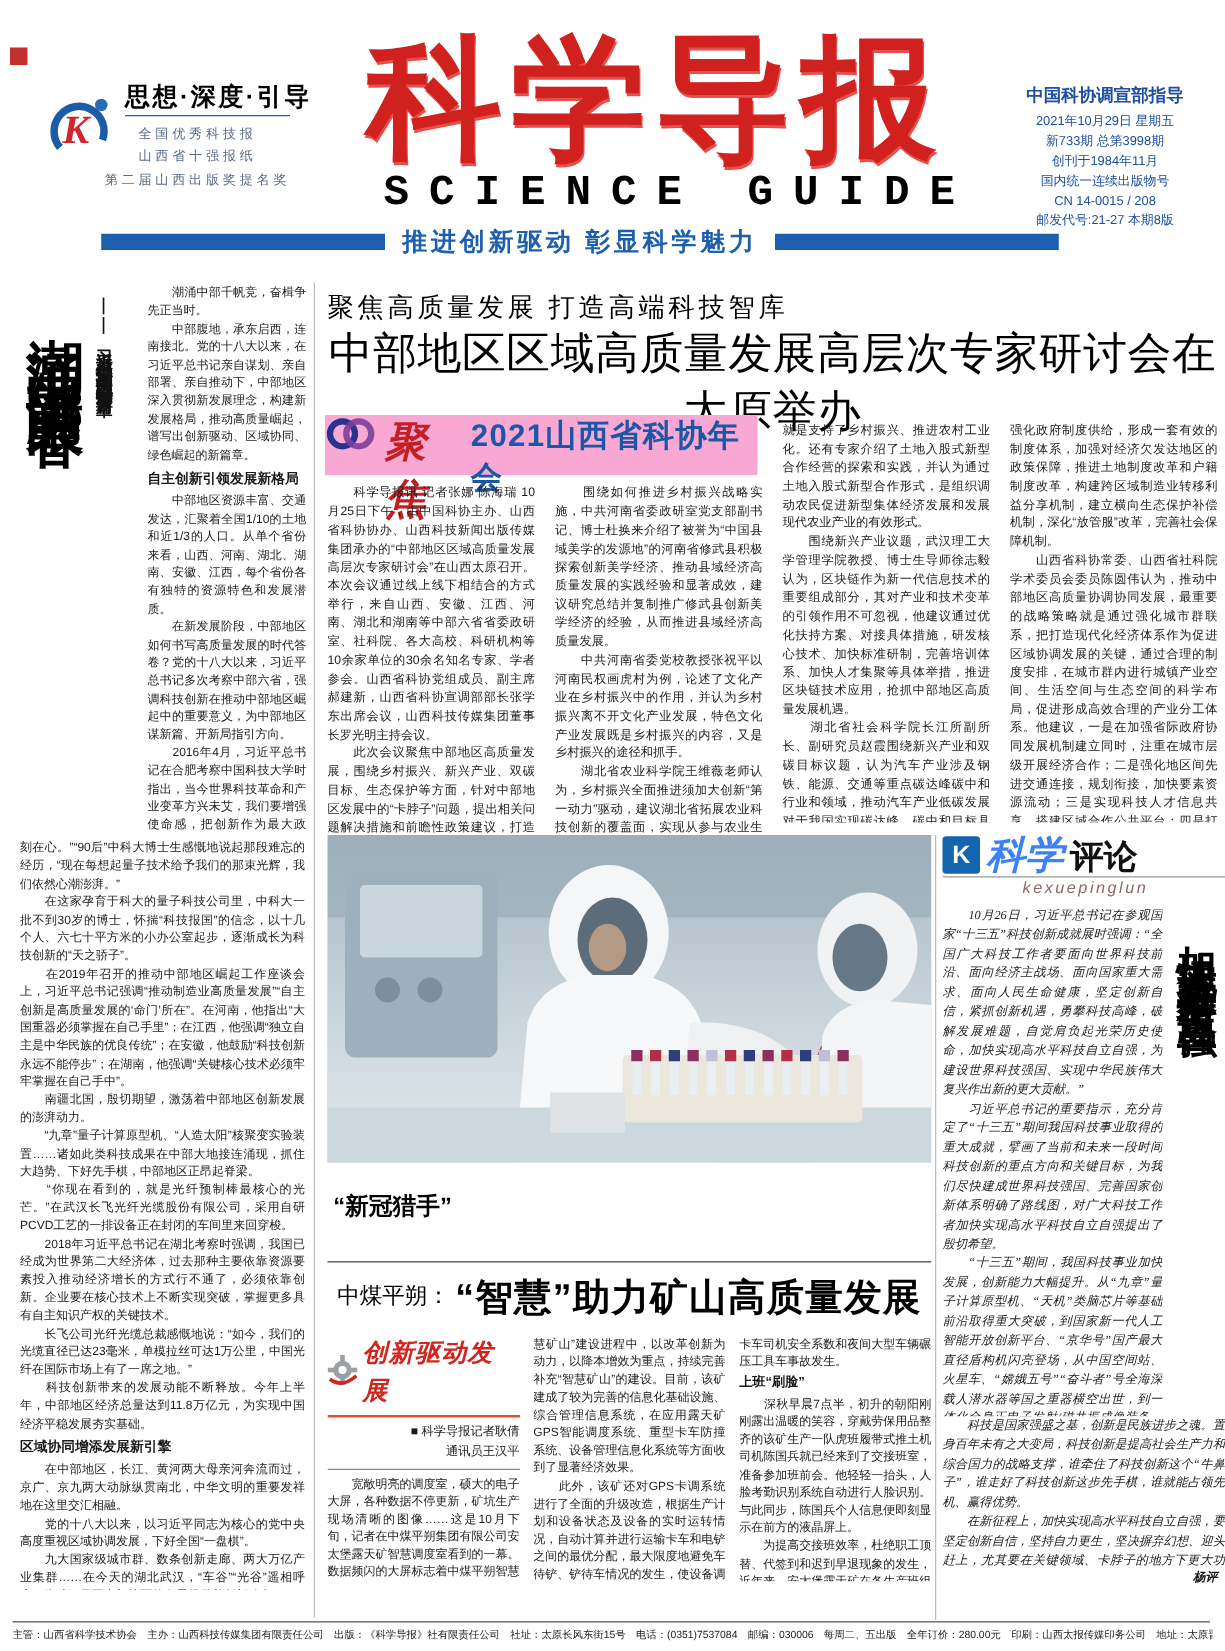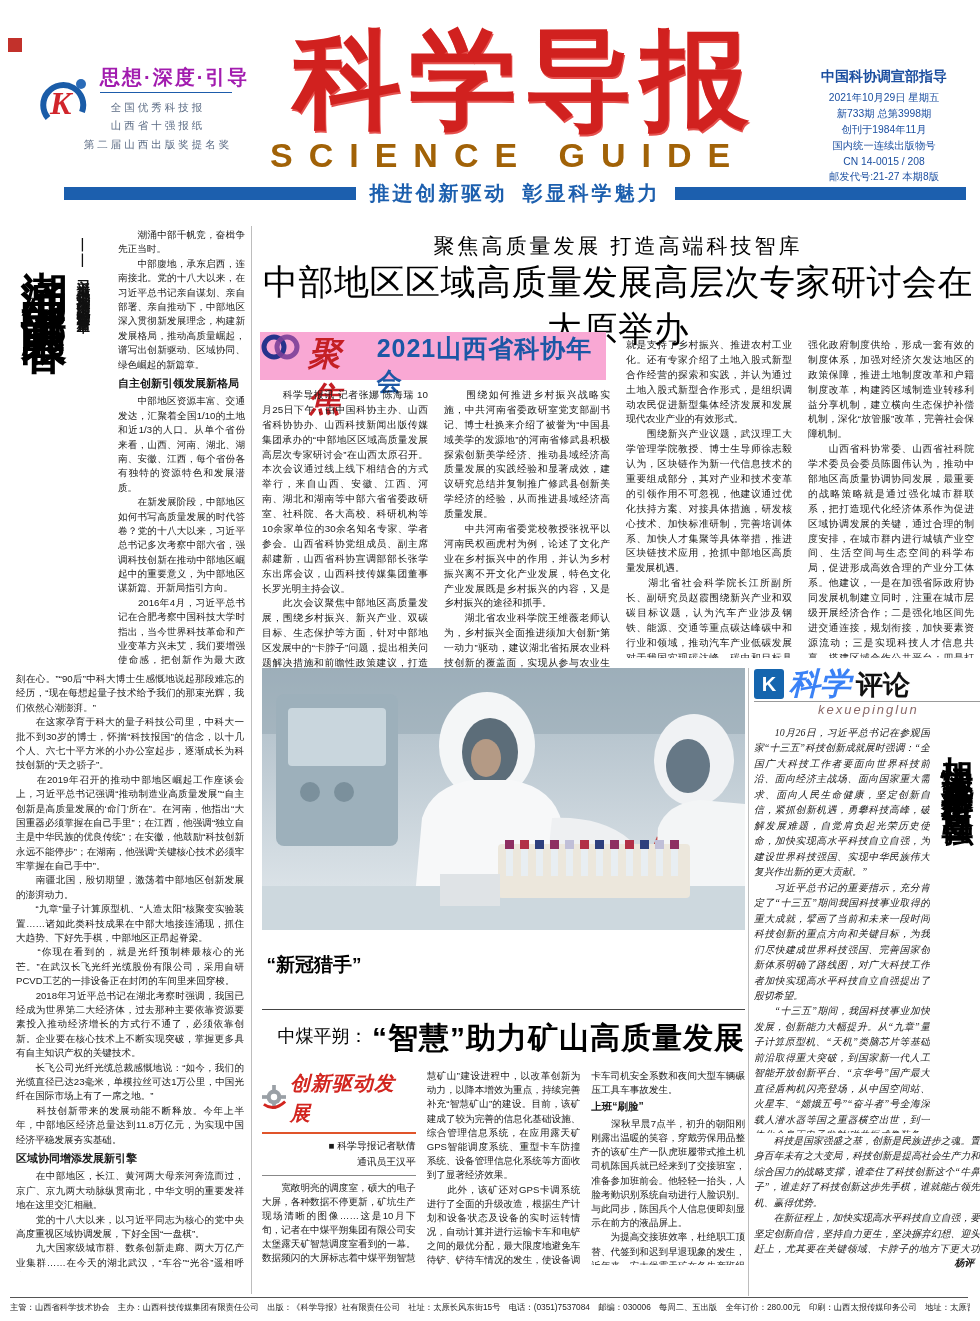--- a/index.html
+++ b/index.html
@@ -3,52 +3,52 @@
 <meta charset="utf-8">
 <style>
   html,body{margin:0;padding:0;background:#e8e8e8;}
   .page{position:relative;width:980px;height:1321px;background:#fff;margin:0 auto;
         font-family:"Liberation Sans","DejaVu Sans",sans-serif;color:#1a1a1a;overflow:hidden;}
   .abs{position:absolute;}
   .flow{white-space:pre-line;text-align:justify;}
   
   .corner-mark{left:8px;top:38px;width:14px;height:14px;background:#c2312b;}
   .emblem{left:36px;top:74px;}
-  .mast-slogan{left:100px;top:64px;font-size:20px;font-weight:900;color:#a21caf;letter-spacing:2px;}
+  .mast-slogan{left:100px;top:64px;font-size:20px;font-weight:900;color:#000000;letter-spacing:2px;}
   .mast-slogan-rule{left:100px;top:92px;width:132px;border-top:1.5px solid #1d5cab;}
   .honors{left:60px;top:98px;width:196px;text-align:center;color:#5b6b84;font-size:10.5px;
           letter-spacing:3px;line-height:1.75;}
-  .title-en{left:270px;top:136px;width:510px;text-align:left;font-size:34px;font-weight:bold;
-            color:#a16207;letter-spacing:16px;}
+  .title-en{left:270px;top:136px;width:510px;text-align:right;font-size:34px;font-weight:bold;
+            color:#000000;letter-spacing:16px;font-family:Liberation Mono, monospace;}
   .mast-title{left:258px;top:16px;width:534px;text-align:center;font-size:108px;line-height:1.2;
               font-weight:900;color:#d1211f;font-family:"Liberation Serif","DejaVu Serif",serif;
               letter-spacing:8px;text-shadow:1px 2px 0 #e5504d;}
   .issue{left:793px;top:66px;width:182px;color:#1c4fa0;font-size:10.3px;line-height:1.55;text-align:center;}
   .issue .g{font-size:14px;font-weight:900;margin-bottom:2px;}
-  .slogan-bar{left:64px;top:184px;width:902px;height:18px;display:flex;align-items:center;font-family:Liberation Mono, monospace;}
+  .slogan-bar{left:81px;top:184px;width:766px;height:18px;display:flex;align-items:center;}
   .slogan-bar .bar{flex:1;height:13px;background:#1c5fae;}
   .slogan-bar .txt{color:#1c5fae;font-weight:900;font-size:20px;padding:0 14px;letter-spacing:3px;white-space:nowrap;}
   
   .vrule1{left:251px;top:226px;height:1068px;border-left:1px solid #bdbdbd;}
   .vrule2{left:748px;top:668px;height:628px;border-left:1px solid #bdbdbd;}
   .cap-rule{left:262px;top:1009px;width:483px;border-top:1.5px solid #444;}
   .foot-rule{left:10px;top:1297px;width:958px;border-top:1px solid #555;}
   
   .leftblk{left:14px;top:226px;width:232px;height:1068px;}
   .l-vtitle{position:absolute;left:0;top:8px;height:436px;writing-mode:vertical-rl;
             font-size:46px;font-weight:900;letter-spacing:10px;color:#000;}
   .l-vsub{position:absolute;left:60px;top:12px;height:430px;writing-mode:vertical-rl;
           font-size:13.5px;font-weight:600;letter-spacing:2px;color:#111;}
   .l-top{position:absolute;left:104px;top:2px;width:127px;height:436px;overflow:hidden;
          font-size:9.6px;line-height:1.5;}
   .l-bottom{position:absolute;left:2px;top:446px;width:228px;height:600px;overflow:hidden;
             font-size:9.6px;line-height:1.5;}
   .l-subhead{font-weight:900;font-size:11px;margin:3px 0;}
   
-  .kicker{left:262px;top:232px;width:712px;text-align:center;font-size:21px;letter-spacing:3px;color:#000;}
+  .kicker{left:262px;top:232px;width:712px;text-align:left;font-size:21px;letter-spacing:3px;color:#000;}
   .headline{left:262px;top:259px;width:712px;text-align:center;font-size:35px;font-weight:400;
             letter-spacing:0.5px;color:#000;}
   .maincols{left:262px;top:338px;width:712px;height:320px;}
   .mcol{position:absolute;top:0;width:166px;height:100%;overflow:hidden;font-size:9.8px;line-height:1.52;}
   .mcol.c1{left:0;padding-top:50px;}
   .mcol.c2{left:182px;padding-top:50px;}
   .mcol.c3{left:364px;}
   .mcol.c4{left:546px;}
   .badge{position:absolute;left:-2px;top:-6px;width:346px;height:48px;background:#f9a8d4;
          display:flex;gap:6px;}
@@ -56,21 +56,21 @@
                 font-size:33px;font-weight:900;color:#c41f24;}
   .badge .event{font-size:25px;font-weight:900;color:#1c57a5;letter-spacing:1px;}
   
   .photo{left:262px;top:668px;width:483px;height:262px;overflow:hidden;background:#b9c5cd;}
   .caption{left:262px;top:938px;width:483px;display:flex;gap:10px;}
   .cap-label{width:104px;font-size:19px;font-weight:900;padding-top:14px;text-align:center;color:#000;}
   .cap-text{flex:1;font-size:9.8px;line-height:1.55;text-align:justify;}
   .cap-credit{font-weight:bold;white-space:nowrap;}
   
   .bottomblk{left:262px;top:1018px;width:483px;}
-  .b-hl{text-align:right;white-space:nowrap;}
+  .b-hl{text-align:center;white-space:nowrap;}
   .b-prefix{font-size:18px;color:#000;vertical-align:6px;}
   .b-title{font-size:30px;font-weight:900;color:#000;letter-spacing:1px;}
   .b-cols{display:flex;gap:11px;margin-top:10px;}
   .b-col{flex:1;height:196px;overflow:hidden;font-size:9.6px;line-height:1.48;}
   .b-badge{display:flex;align-items:center;gap:4px;padding-bottom:4px;margin-bottom:4px;
            border-bottom:2px solid #e0542a;}
   .b-badge .t{color:#d2251f;font-weight:900;font-style:italic;font-size:20px;letter-spacing:1px;}
   .b-byline{font-size:9.8px;line-height:1.6;border-bottom:1px solid #888;padding-bottom:5px;margin-bottom:5px;text-align:right;}
   .b-subhead{font-weight:900;font-size:10.5px;margin:2px 0;}
   

